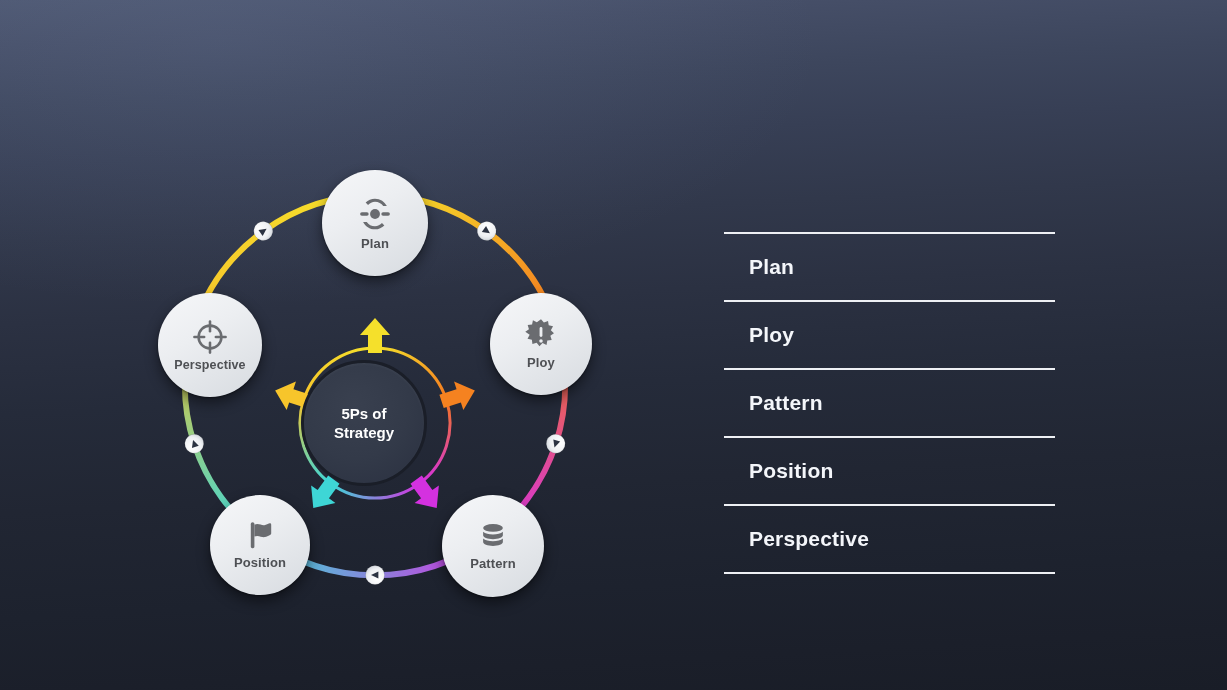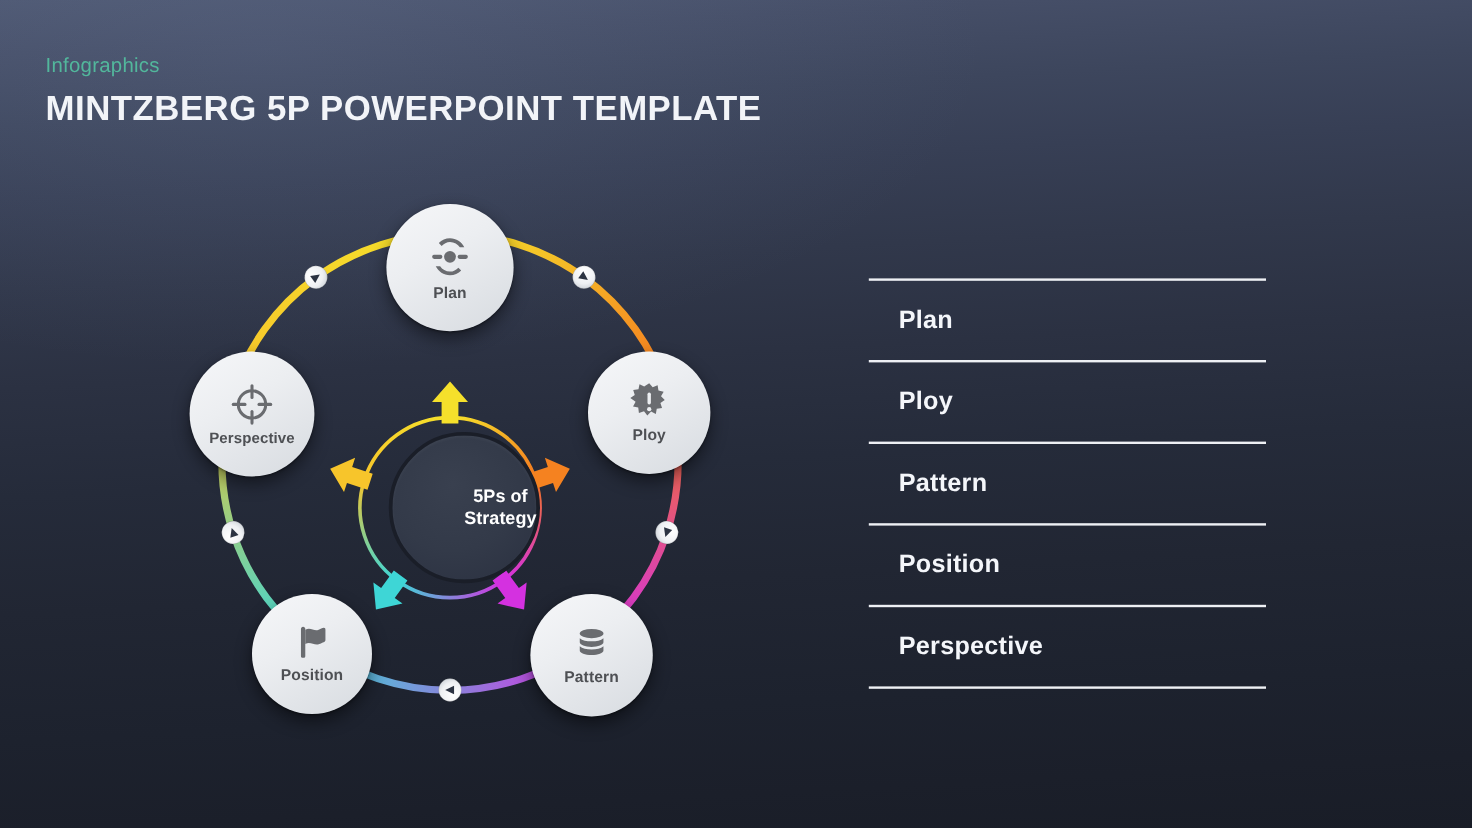--- a/index.html
+++ b/index.html
@@ -109,31 +109,31 @@
   .node-perspective .ico svg { display:block; }
 
   .node-plan .lbl        { font-size: 13px; }
   .node-ploy .lbl        { font-size: 13px; }
   .node-pattern .lbl     { font-size: 13px; }
   .node-position .lbl    { font-size: 13px; }
   .node-perspective .lbl { font-size: 12.5px; }
 
   .hub {
     position: absolute;
-    left: 194px;
+    left: 171px;
     top: 210px;
     width: 126px;
     height: 126px;
     border-radius: 50%;
     background: radial-gradient(circle at 42% 34%, #39404f 0%, #333a49 52%, #2a3040 100%);
     border: 3px solid #1a1e28;
     box-sizing: border-box;
     display: flex;
     align-items: center;
-    justify-content: flex-end;
+    justify-content: center;
     z-index: 6;
     box-shadow: inset 0 1px 3px rgba(255,255,255,0.05);
   }
   .hub-text {
     color: #ffffff;
     font-size: 15px;
     font-weight: bold;
     line-height: 19px;
     text-align: center;
     white-space: pre-line;
@@ -160,24 +160,20 @@
     font-size: 21px;
     font-weight: bold;
     letter-spacing: 0.2px;
   }
 </style>
 </head>
 <body>
 
 <div class="slide">
 
-  <div class="header">
-    <div class="eyebrow">Infographics</div>
-    <div class="title">MINTZBERG 5P POWERPOINT TEMPLATE</div>
-  </div>
 
   <div class="diagram">
 
     <svg width="500" height="480" viewBox="0 0 500 480">
       <defs>
 
         <linearGradient id="segA" x1="0" y1="1" x2="1" y2="0">
           <stop offset="0%" stop-color="#f7c52b"></stop>
             <stop offset="100%" stop-color="#f5e02b"></stop>
         </linearGradient>

